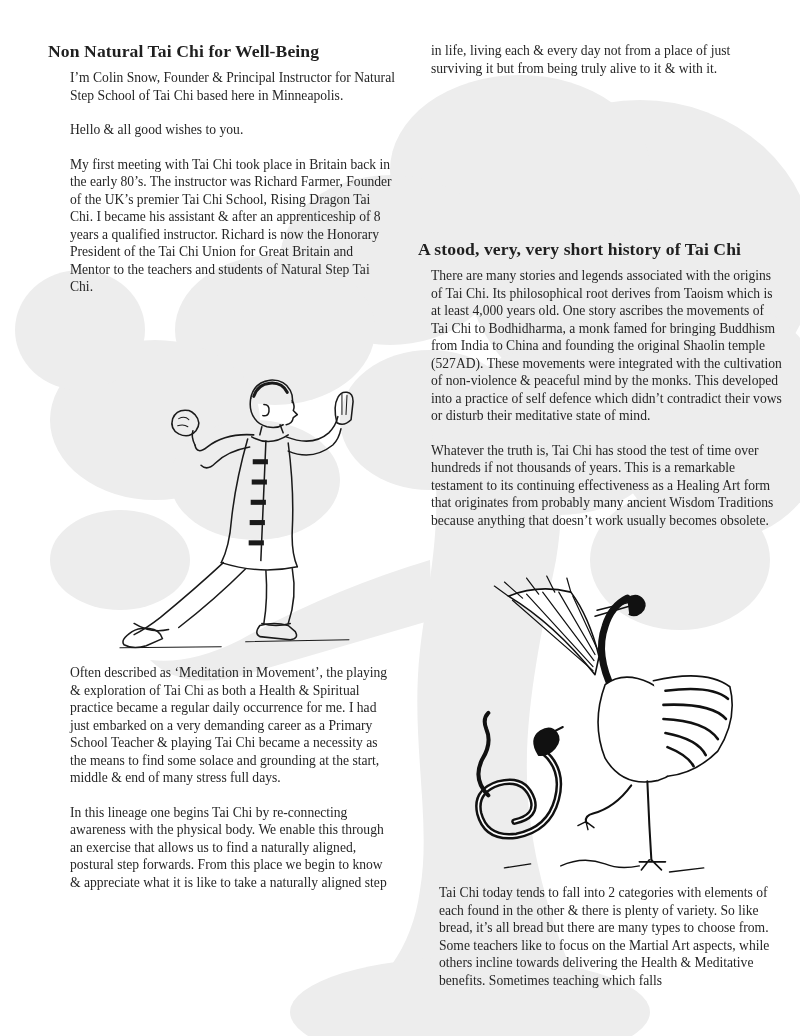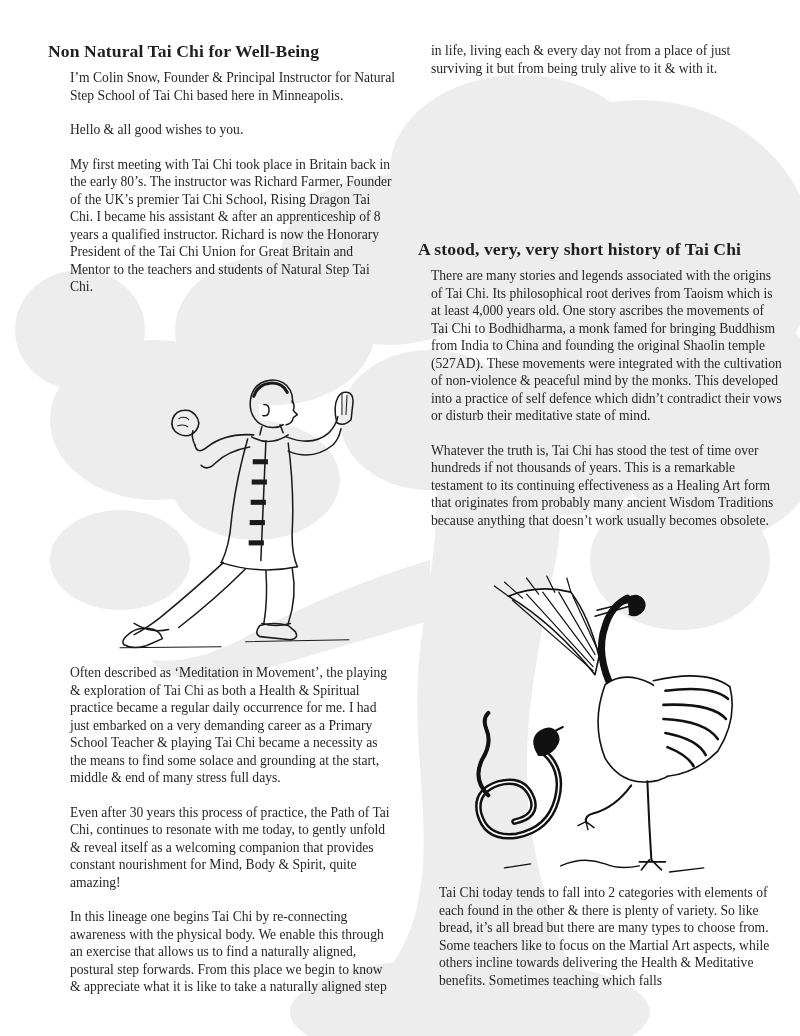--- a/index.html
+++ b/index.html
@@ -104,21 +104,20 @@
       <path d="M32,250 q16,10 34,6 M158,250 q14,4 28,0"></path>
       <path d="M30,258 q-12,8 -8,13 q9,5 22,1 l16,-7 q-3,-9 -13,-10 q-10,-1 -17,3 z"></path>
       <path d="M156,252 q-6,8 0,11 l30,3 q9,-1 5,-8 l-7,-6 q-14,-4 -28,0 z"></path>
       <path d="M18,274 L118,273 M142,268 L244,266" stroke-width="1"></path>
     </g>
   </svg>
 
   <div class="block col left-lower">
     <div class="indent-l">
       <p>Often described as ‘Meditation in Movement’, the playing &amp; exploration of Tai Chi as both a Health &amp; Spiritual practice became a regular daily occurrence for me. I had just embarked on a very demanding career as a Primary School Teacher &amp; playing Tai Chi became a necessity as the means to find some solace and grounding at the start, middle &amp; end of many stress full days.</p>
-      <p>Even after 30 years this process of practice, the Path of Tai Chi, continues to resonate with me today, to gently unfold &amp; reveal itself as a welcoming companion that provides constant nourishment for Mind, Body &amp; Spirit, quite amazing!</p>
       <p>In this lineage one begins Tai Chi by re-connecting awareness with the physical body. We enable this through an exercise that allows us to find a naturally aligned, postural step forwards. From this place we begin to know &amp; appreciate what it is like to take a naturally aligned step</p>
     </div>
   </div>
 
   <div class="block col right-upper">
     <div class="indent-r">
       <p>in life, living each &amp; every day not from a place of just surviving it but from being truly alive to it &amp; with it.</p>
     </div>
   </div>
 

